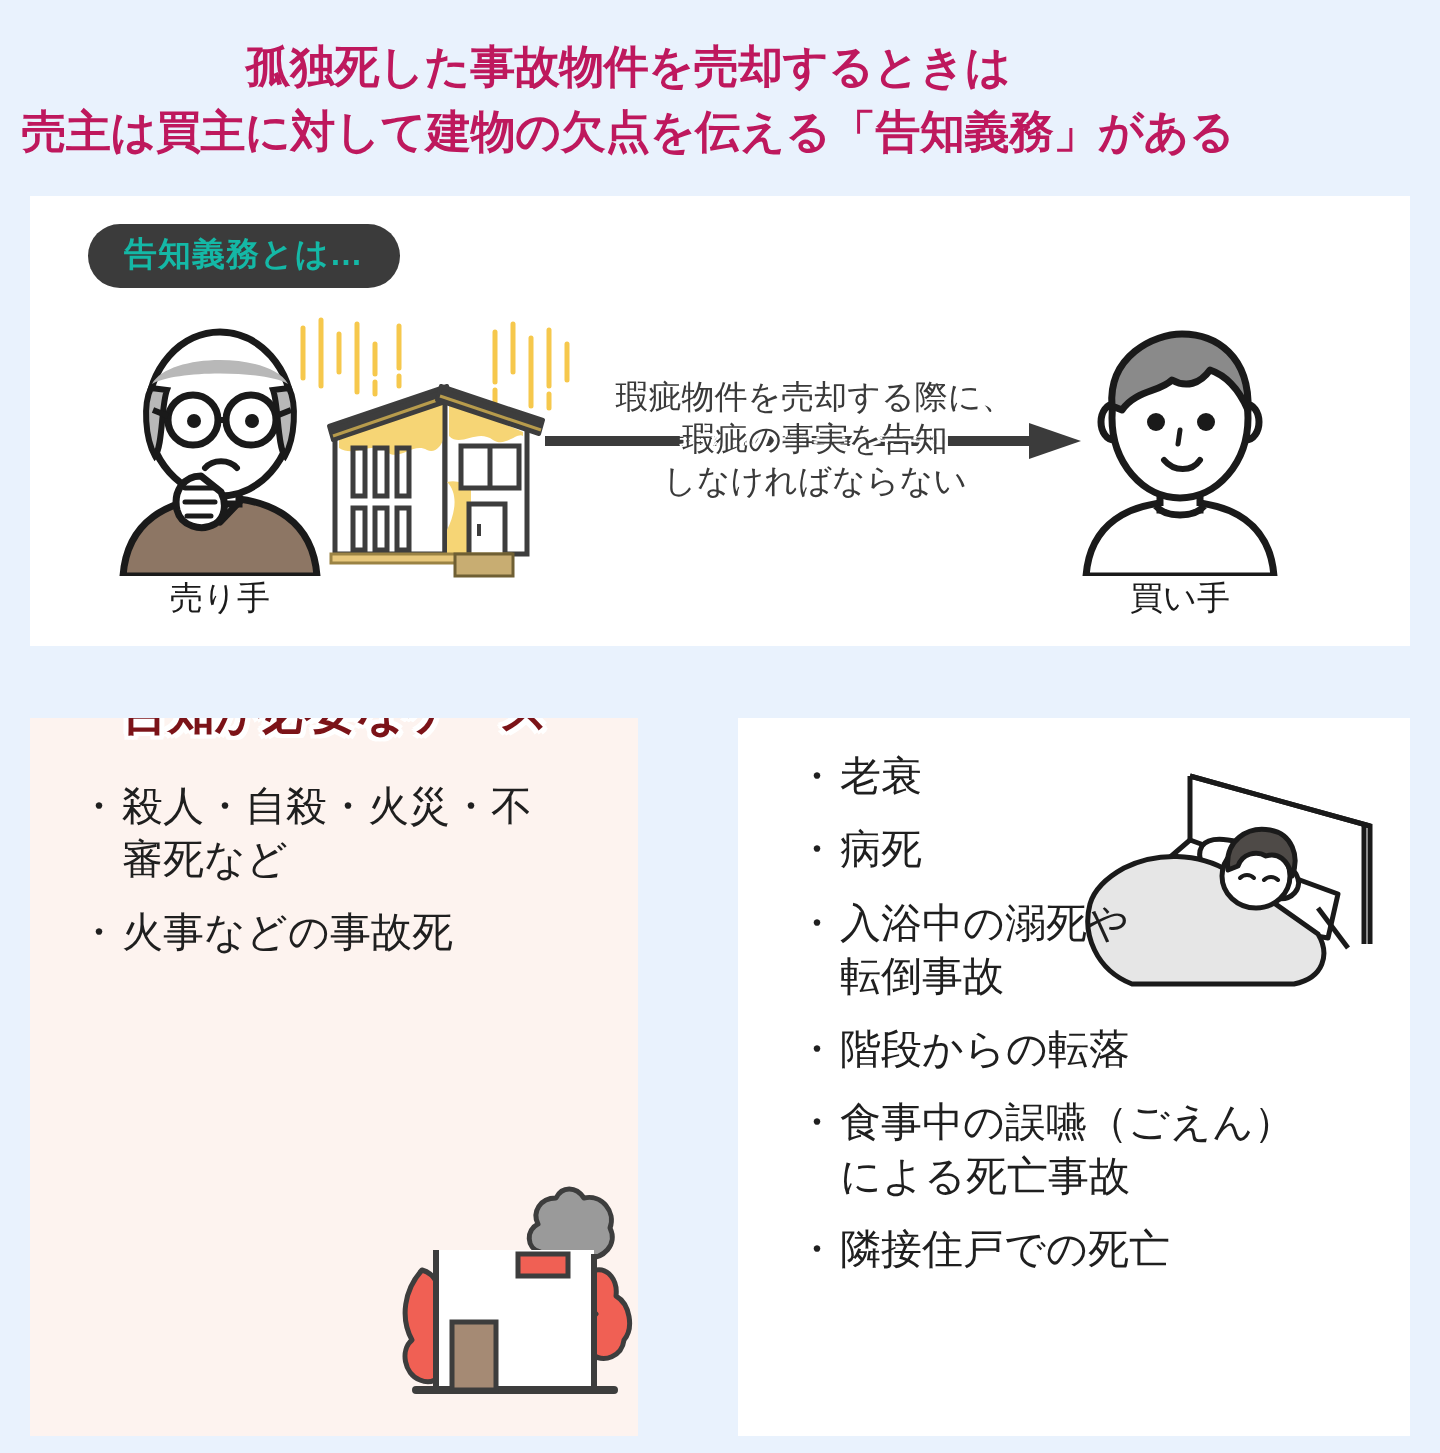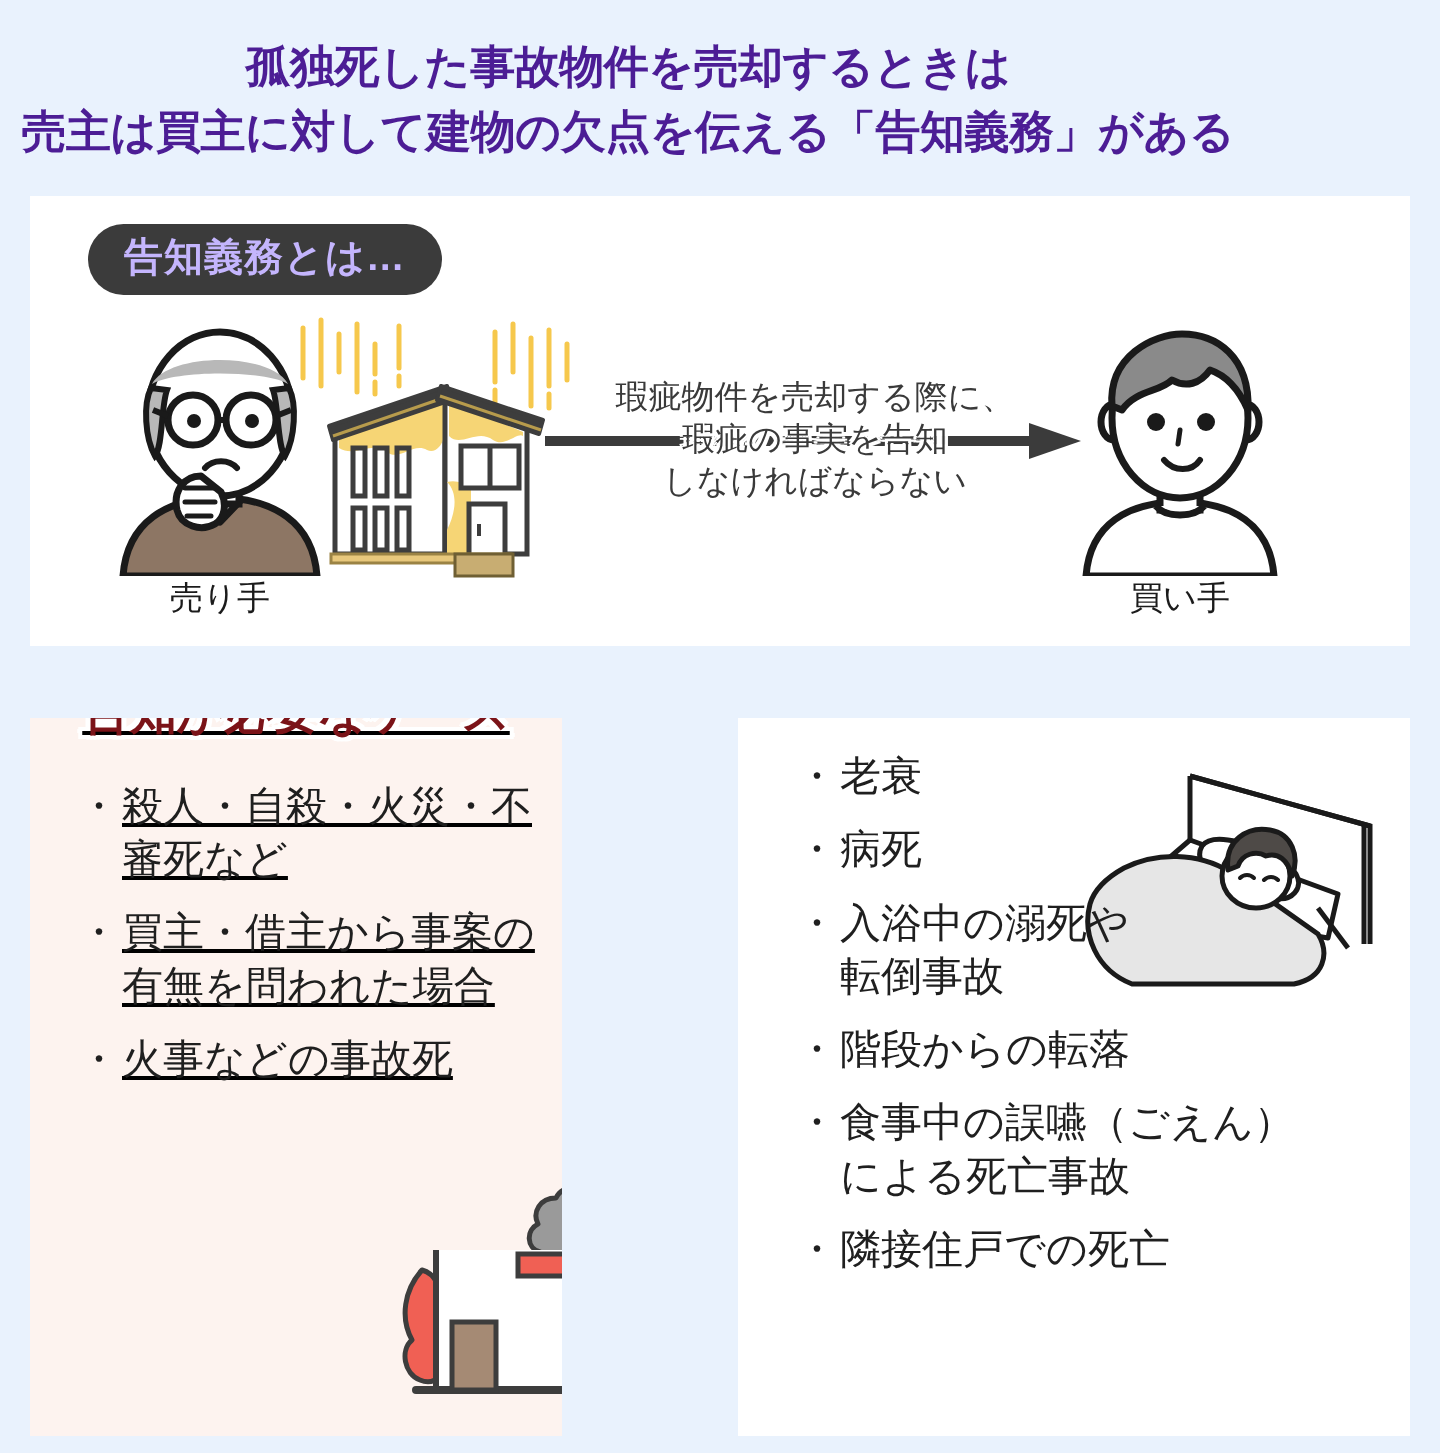--- a/index.html
+++ b/index.html
@@ -17,39 +17,39 @@
 
   
   .page-title {
     position: absolute;
     left: 0; top: 34px;
     width: 1256px;
     text-align: center;
     font-size: 45px;
     font-weight: 700;
     line-height: 1.45;
-    color: #4c1d95;
+    color: #be185d;
     letter-spacing: -0.5px;
     white-space: pre-line;
   }
 
   
   .top-panel {
     position: absolute;
     left: 30px; top: 196px;
     width: 1380px; height: 450px;
     background: #ffffff;
   }
 
   .badge {
     position: absolute;
     left: 58px; top: 28px;
     background: #3b3b3b;
-    color: #c4b5fd;
-    font-size: 39px;
+    color: #14b8a6;
+    font-size: 33px;
     font-weight: 700;
     border-radius: 40px;
     padding: 12px 36px 16px 36px;
     letter-spacing: 1px;
     line-height: 1.1;
   }
 
   
   .seller-wrap {
     position: absolute;
@@ -112,21 +112,21 @@
     color: #1b1b1b;
   }
 
   
   .panel {
     position: absolute;
     top: 718px;
     height: 718px;
     overflow: hidden;
   }
-  .panel-left  { left: 30px;  width: 532px; background: #fdf3ef; text-decoration: underline; }
+  .panel-left  { left: 30px;  width: 608px; background: #fdf3ef; }
   .panel-right { left: 738px; width: 672px; background: #ffffff; }
 
   .panel-heading {
     position: relative;
     z-index: 3;
     text-align: center;
     font-size: 48px;
     font-weight: 800;
     line-height: 1.08;
     letter-spacing: -1px;
@@ -368,22 +368,20 @@
 
       <rect x="92" y="164" width="44" height="68" fill="#a58a74" stroke="#3d3d3d" stroke-width="5"></rect>
 
       <rect x="158" y="96" width="50" height="22" fill="#f06054" stroke="#3d3d3d" stroke-width="5"></rect>
     </svg>
   </div>
 
   <ul class="bullet-list list-left">
     <li>殺人・自殺・火災・不
 審死など</li>
-    <li>買主・借主から事案の
-有無を問われた場合</li>
     <li>火事などの事故死</li>
   </ul>
 </div>
 
 <div class="panel panel-right">
 
 
   <div class="bed-wrap">
     <svg width="330" height="250" viewBox="0 0 330 250">
 

